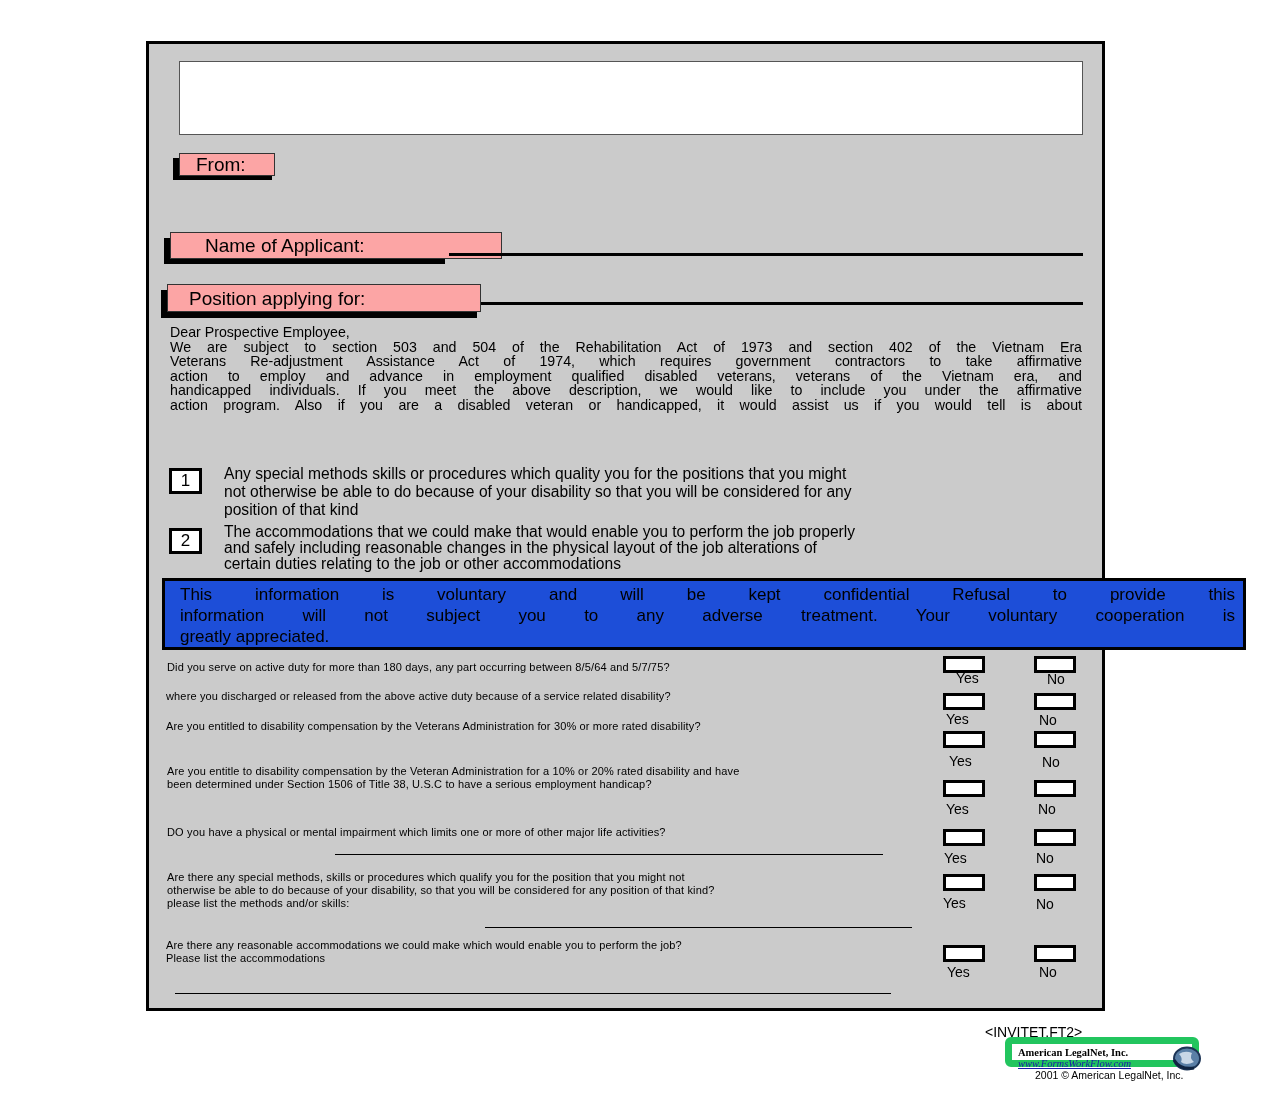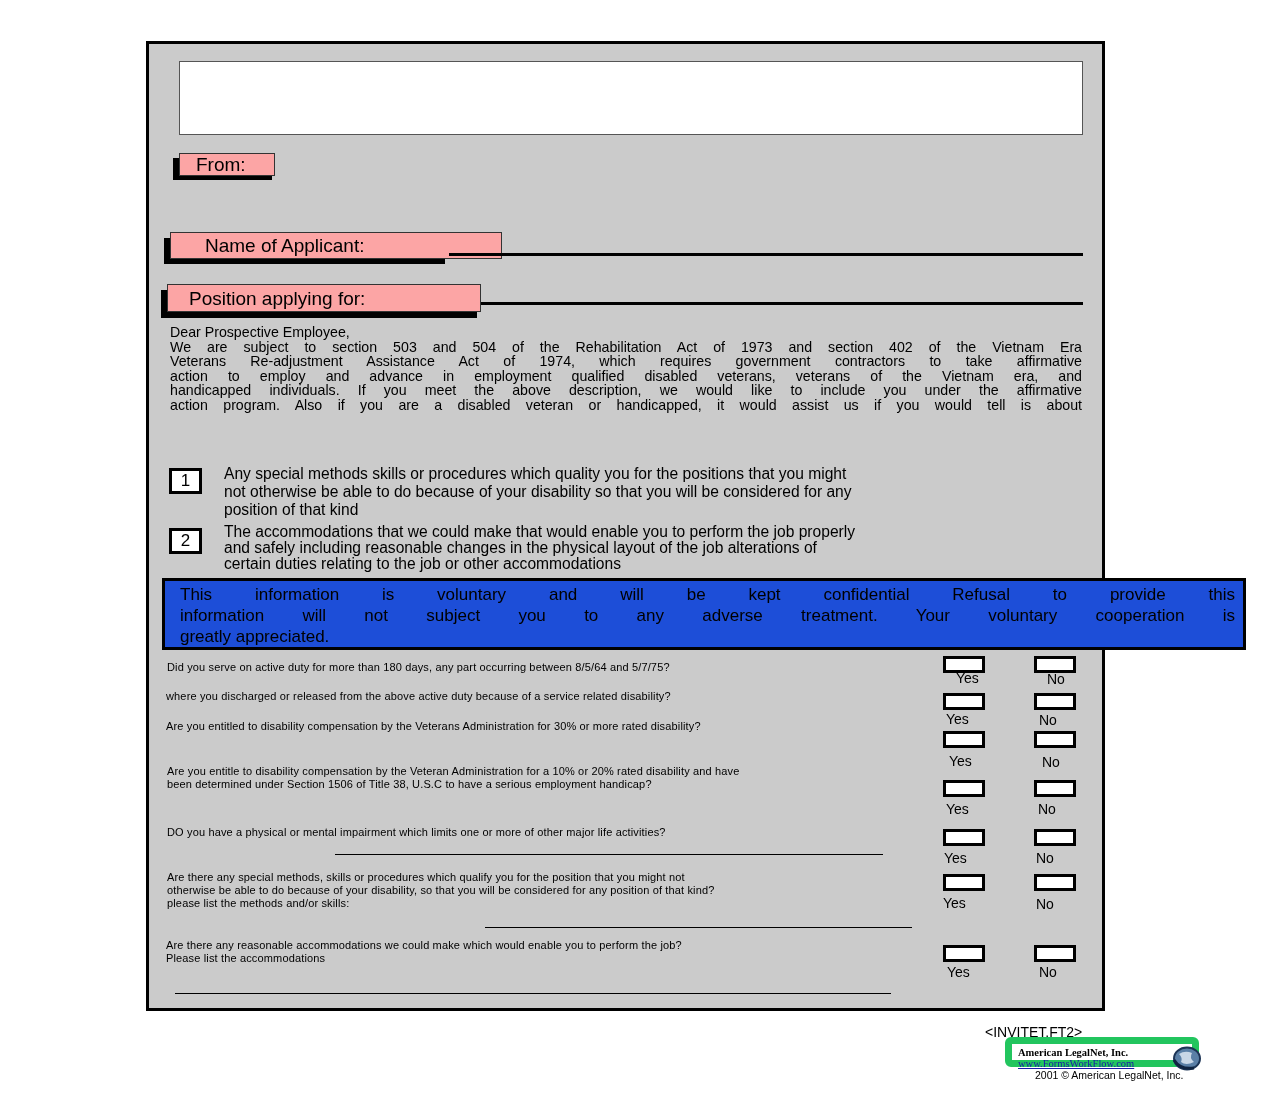--- a/index.html
+++ b/index.html
@@ -25,21 +25,21 @@
             text-align:justify; }
   .notice .jl { text-align-last:justify; }
   .q { font-size:11px; line-height:13px; letter-spacing:0.15px; }
   .cb { width:42px; height:17px; background:#fff; border:3px solid #000; box-sizing:border-box; }
   .yn { font-size:14px; line-height:1; }
   .uline { background:#000; height:1px; }
   .footer-code { font-size:14px; }
   .logo-box { left:1005px; top:1037px; width:194px; height:30px; border:7px solid #22c55e;
               border-radius:6px; box-sizing:border-box; background:#fff; }
   .logo-name { font-family:"Liberation Serif", serif; font-weight:bold; font-size:10.5px; }
-  .logo-url { font-family:"Liberation Serif", serif; font-size:10.5px; color:#1a1aa8; text-decoration:underline; }
+  .logo-url { font-family:"Liberation Serif", serif; font-size:10.5px; color:#1a1aa8; text-decoration:underline;font-style:italic; }
   .copyright { font-size:10.5px; }
 </style>
 </head>
 <body>
 
 <div class="abs frame"></div>
 
 <div class="abs topbox"></div>
 
 <div class="abs label-shadow" style="left:173px;top:158px;width:99px;height:22px;"></div>

